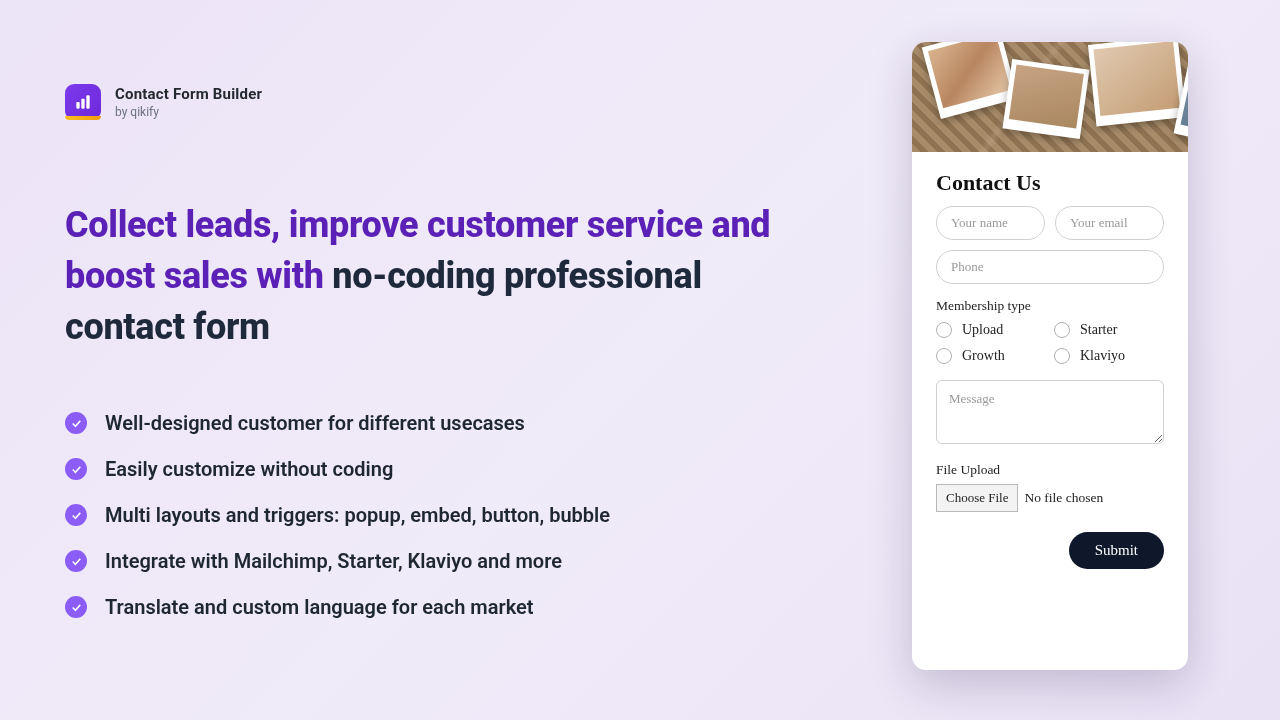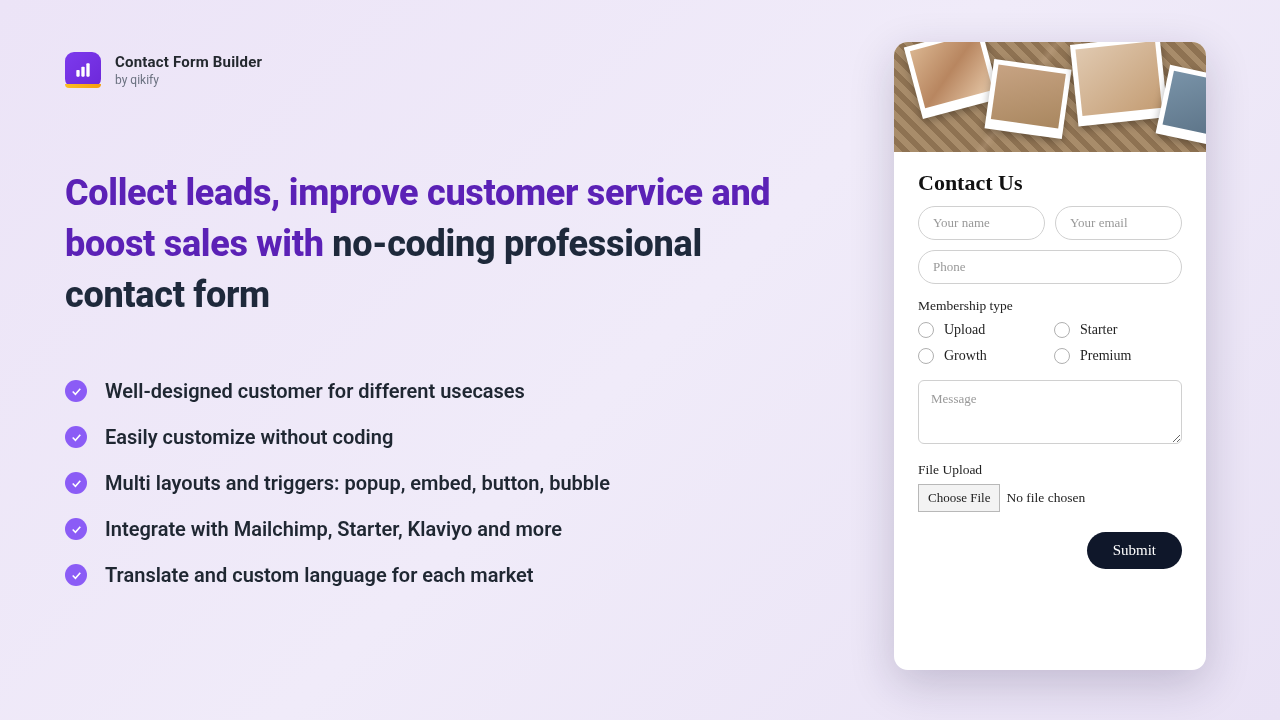--- a/index.html
+++ b/index.html
@@ -2,21 +2,21 @@
 <html><head>
 <meta charset="utf-8">
 <style>
   * { box-sizing: border-box; margin: 0; padding: 0; }
   html, body { width: 1280px; height: 720px; overflow: hidden; font-family: -apple-system, BlinkMacSystemFont, "Segoe UI", Roboto, sans-serif; }
   body {
     background: linear-gradient(135deg, #ece4f7 0%, #f0ebf9 50%, #e9e2f5 100%);
     position: relative;
   }
   .container { display: flex; width: 100%; height: 100%; }
-  .left-col { flex: 1; padding: 52px 30px 50px 65px; }
+  .left-col { flex: 1; padding: 52px 30px 50px 65px; margin-top: 32px; }
   .brand { display: flex; align-items: center; gap: 14px; margin-bottom: 80px; }
   .brand-logo {
     width: 36px; height: 36px; border-radius: 9px;
     background: linear-gradient(135deg, #7c3aed 0%, #6d28d9 100%);
     display: flex; align-items: center; justify-content: center;
     position: relative;
   }
   .brand-logo::after{
     content:""; position:absolute; bottom:0; left:0; width:100%; height:4px;
     background: linear-gradient(90deg,#fbbf24,#f59e0b); border-radius:0 0 9px 9px;
@@ -32,21 +32,21 @@
   .bullet { display: flex; align-items: center; gap: 18px; }
   .check {
     width: 22px; height: 22px; border-radius: 50%;
     background: #8b5cf6; display:flex; align-items:center; justify-content:center; flex-shrink:0;
   }
   .check svg { width: 13px; height: 13px; stroke: #fff; stroke-width: 3; fill:none; }
   .bullet-text { font-size: 20px; color: #1f2732; font-weight: 600; }
 
   .right-col { width: 410px; padding: 42px 50px 50px 0; display:flex; justify-content:center; }
   .form-card {
-    width: 312px; background: #fff; border-radius: 14px;
+    width: 276px; background: #fff; border-radius: 14px;
     box-shadow: 0 14px 45px rgba(30,20,60,0.20);
     overflow: hidden; display:flex; flex-direction:column;
     font-family: Georgia, "Times New Roman", serif;
   }
   .hero-img {
     width: 100%; height: 110px; position:relative; overflow:hidden;
     background:
       linear-gradient(125deg, rgba(255,255,255,0.0) 40%, rgba(210,180,150,0.25) 42%, rgba(255,255,255,0) 44%),
       repeating-linear-gradient(45deg, #a88c6a 0 6px, #8e7252 6px 12px);
   }
@@ -198,21 +198,21 @@
           <div class="radio-opt">
               <span class="circ"></span>
               <span>Starter</span>
             </div>
           <div class="radio-opt">
               <span class="circ"></span>
               <span>Growth</span>
             </div>
           <div class="radio-opt">
               <span class="circ"></span>
-              <span>Premium</span>
+              <span>Klaviyo</span>
             </div>
         </div>
 
         <div class="msg">
           <textarea placeholder="Message" style=""></textarea>
         </div>
 
         <div class="file-section">
           <div class="section-label">File Upload</div>
           <div class="file-row">

